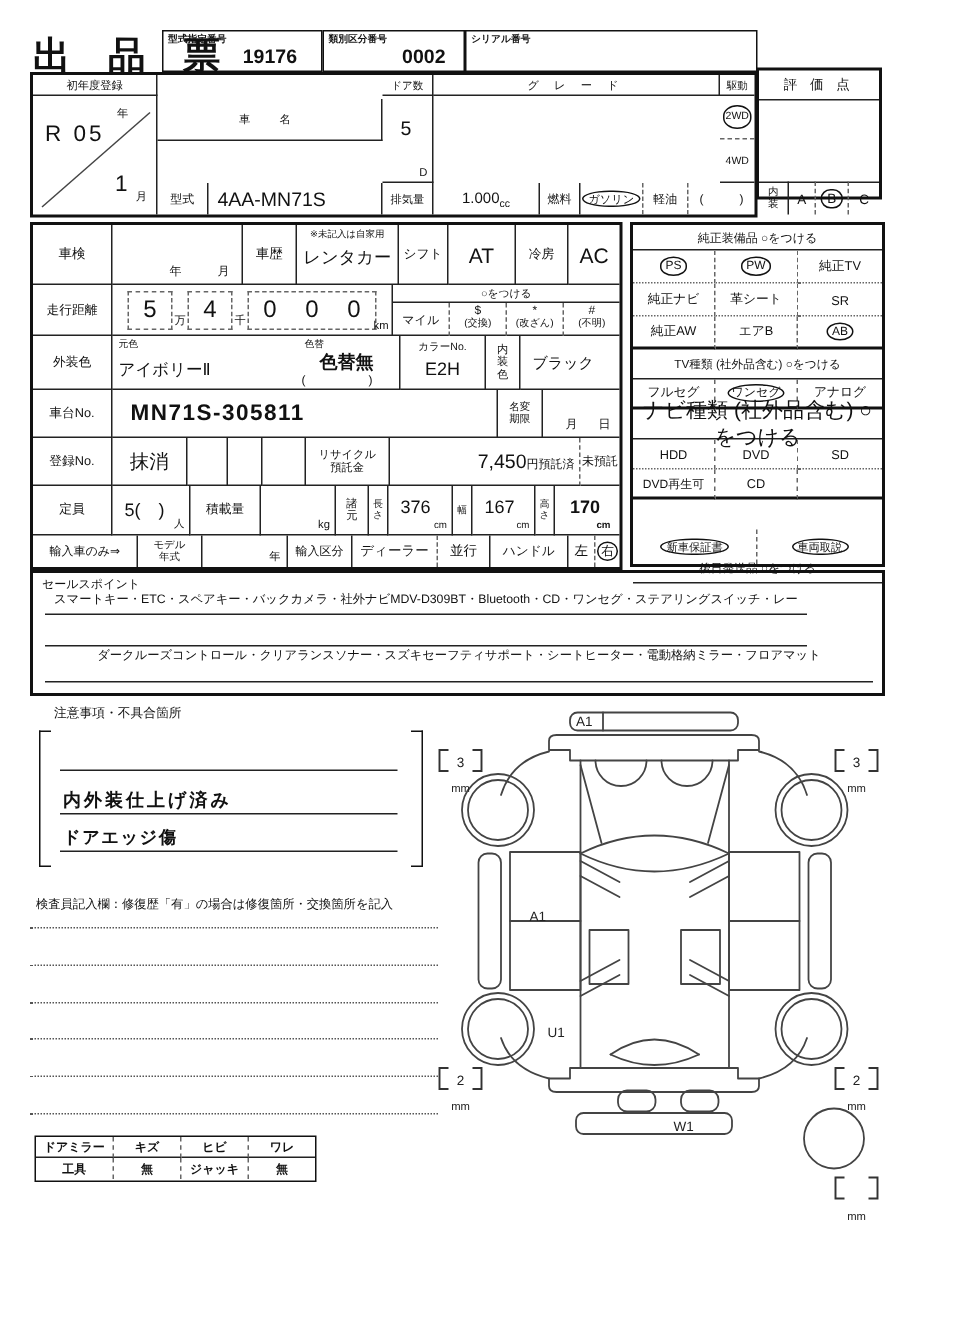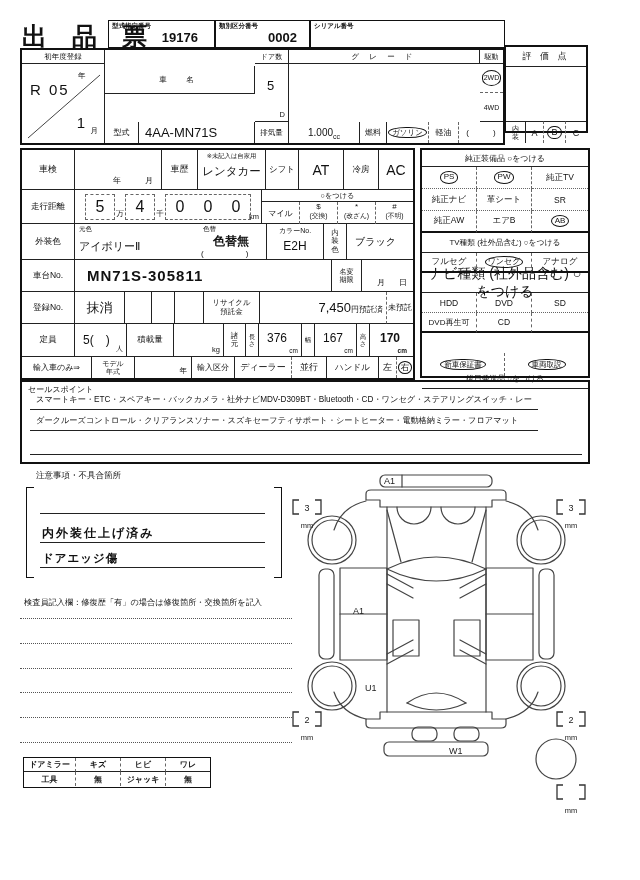--- a/index.html
+++ b/index.html
@@ -285,21 +285,21 @@
       </div>
     <div class="c fx" style="left:83px;top:203px;right:0;height:23px;">
         <span class="circ" style="font-size:7.5px;">車両取説</span>
       </div>
   </div>
 
   <div class="c box" style="left:20px;top:380px;width:570px;height:84px;">
     <div class="c" style="left:6px;top:2px;font-size:8px;">セールスポイント</div>
     <div class="c nw" style="left:14px;top:12px;width:540px;overflow:hidden;font-size:8.2px;">スマートキー・ETC・スペアキー・バックカメラ・社外ナビMDV-D309BT・Bluetooth・CD・ワンセグ・ステアリングスイッチ・レー</div>
     <div class="uline" style="left:8px;top:27px;width:508px;"></div>
-    <div class="c nw" style="left:14px;top:33px;width:540px;overflow:hidden;font-size:8.2px;">ダークルーズコントロール・クリアランスソナー・スズキセーフティサポート・シートヒーター・電動格納ミラー・フロアマット</div>
+    <div class="c nw" style="left:14px;top:49px;width:540px;overflow:hidden;font-size:8.2px;text-align:center;">ダークルーズコントロール・クリアランスソナー・スズキセーフティサポート・シートヒーター・電動格納ミラー・フロアマット</div>
     <div class="uline" style="left:8px;top:48px;width:508px;"></div>
     <div class="uline" style="left:8px;top:72px;width:552px;"></div>
   </div>
 
   <div class="c" style="left:36px;top:470px;font-size:8.5px;">注意事項・不具合箇所</div>
   <div class="c" style="left:26px;top:487px;width:8px;height:91px;border:1.6px solid #111;border-right:none;"></div>
   <div class="c" style="left:274px;top:487px;width:8px;height:91px;border:1.6px solid #111;border-left:none;"></div>
   <div class="c" style="left:42px;top:500px;font-size:11px;"></div>
   <div class="uline" style="left:40px;top:513px;width:225px;"></div>
   <div class="c" style="left:42px;top:525px;font-size:12px;font-weight:600;letter-spacing:2px;">内外装仕上げ済み</div>

